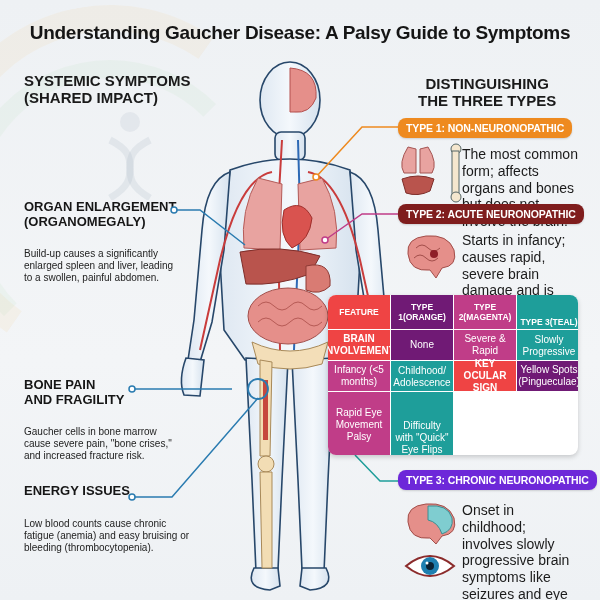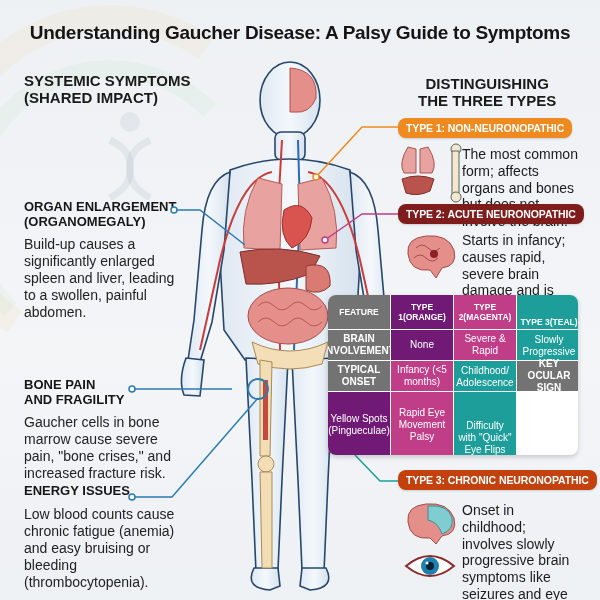--- a/index.html
+++ b/index.html
@@ -28,21 +28,21 @@
     font-size: 19px; font-weight: 700; letter-spacing: -0.3px; color: #151515;
   }
   .section-head {
     position: absolute; font-weight: 700; line-height: 1.12; color: #1a1a1a;
   }
   .left-head { left: 24px; top: 73px; font-size: 15px; }
   .right-head { left: 418px; top: 76px; font-size: 15px; text-align: center; }
 
   .sym-block { position: absolute; left: 24px; width: 180px; }
   .sym-title { font-size: 13px; font-weight: 700; line-height: 1.12; color: #161616; }
-  .sym-desc { font-size: 14px; line-height: 1.22; color: #222; margin-top: 7px; }
+  .sym-desc { font-size: 10px; line-height: 1.22; color: #222; margin-top: 19px; }
 
   .connector { position: absolute; }
   svg { display: block; }
 
   .type-pill {
     position: absolute; color: #fff; font-weight: 700; font-size: 10.5px;
     padding: 4px 8px; border-radius: 8px; letter-spacing: -0.1px;
     box-shadow: 0 1px 2px rgba(0,0,0,0.15);
     text-align: right;
   }
@@ -55,21 +55,21 @@
     grid-template-columns: 62px 62px 62px 64px;
     grid-template-rows: 34px 30px 30px 66px;
     background: #fff; gap: 1px;
     box-shadow: 0 2px 5px rgba(0,0,0,0.18);
   }
   .cell {
     display: flex; align-items: center; justify-content: center; text-align: center;
     color: #fff; font-size: 10px; line-height: 1.2; padding: 2px;
   }
   .cell.head { font-weight: 700; font-size: 8.5px; }
-  .cell.feat { background: #737373; font-weight: 700; }
+  .cell.feat { background: #ef4444; font-weight: 700; }
   .cell.c1 { background: #701a75; }
   .cell.c2 { background: #c03d88; }
   .cell.c3 { background: #1e9e9a; align-items: flex-end; }
 </style>
 </head>
 <body>
 
 <div class="bg-arc"></div>
 <div class="bg-arc2"></div>
 
@@ -226,31 +226,30 @@
     </div>
   <div class="cell head c3">
       <div><span>TYPE 3</span><span class="sub">(TEAL)</span></div>
     </div>
 
   <div class="cell feat">BRAIN INVOLVEMENT</div>
   <div class="cell c1">None</div>
   <div class="cell c2">Severe &amp; Rapid</div>
   <div class="cell c3">Slowly Progressive</div>
 
-  <div class="cell feat">TYPICAL ONSET</div>
   <div class="cell c2">Infancy (&lt;5 months)</div>
   <div class="cell c3">Childhood/ Adolescence</div>
 
   <div class="cell feat">KEY OCULAR SIGN</div>
   <div class="cell c1">Yellow Spots (Pingueculae)</div>
   <div class="cell c2">Rapid Eye Movement Palsy</div>
   <div class="cell c3">Difficulty with "Quick" Eye Flips</div>
 </div>
 
-<div class="type-pill" style="left:398px;top:470px;background:#c2410c">TYPE 3: CHRONIC NEURONOPATHIC</div>
+<div class="type-pill" style="left:398px;top:470px;background:#6d28d9">TYPE 3: CHRONIC NEURONOPATHIC</div>
 <svg class="connector" style="left:402px;top:500px" width="60" height="85">
   <g>
     <path d="M6 22 Q4 6 24 4 Q46 2 52 18 Q56 34 40 36 L34 44 L28 38 Q8 40 6 22 Z" fill="#e58f8a" stroke="#a24e4a"></path>
     <path d="M26 6 Q46 4 50 18 Q52 30 40 34 Q36 22 26 20 Z" fill="#7fcdd0" stroke="#3b8e92"></path>
   </g>
   <g>
     <path d="M4 66 Q28 46 52 66 Q28 86 4 66 Z" fill="#fff" stroke="#8b2b2b" stroke-width="2"></path>
     <circle cx="28" cy="66" r="9" fill="#1e7fb0"></circle>
     <circle cx="28" cy="66" r="4" fill="#0b2233"></circle>
     <circle cx="25" cy="63" r="1.5" fill="#fff"></circle>

